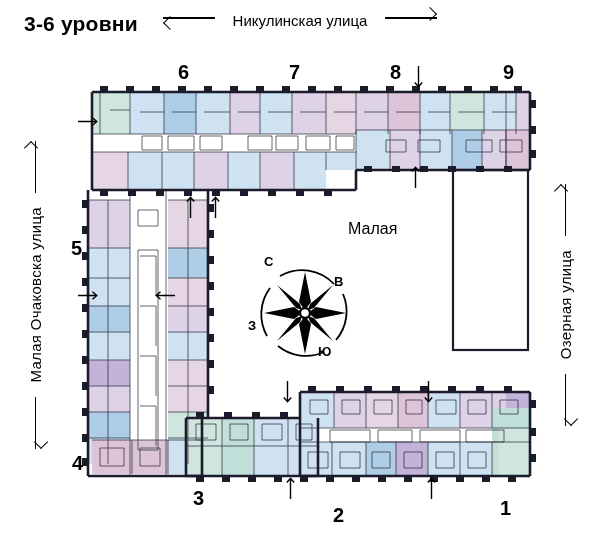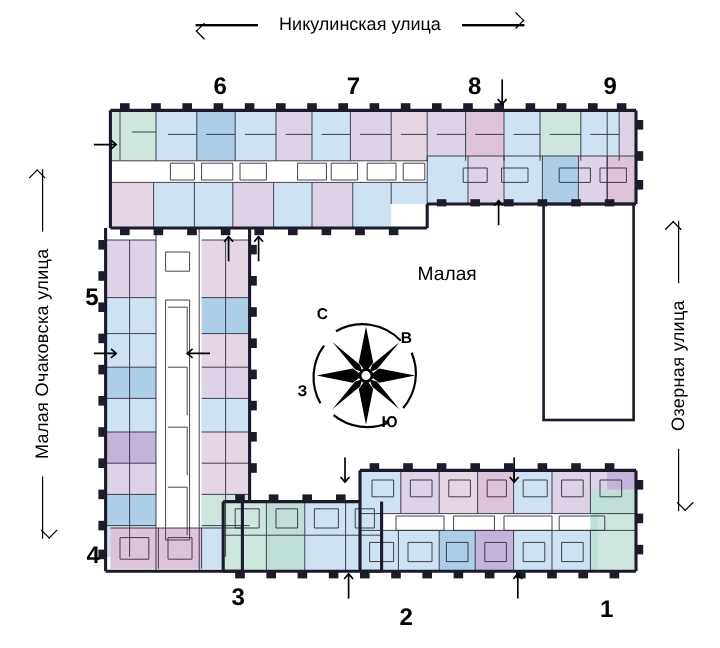--- a/index.html
+++ b/index.html
@@ -12,21 +12,21 @@
 
   
   .title{
     position:absolute;left:24px;top:12px;
     font-size:21px;font-weight:bold;letter-spacing:.2px;white-space:nowrap;
   }
 
   
   .street-top{
     position:absolute;left:0;top:12px;width:600px;
-    display:flex;align-items:center;justify-content:center;gap:0;
+    display:flex;justify-content:center;gap:0;
     pointer-events:none;
   }
   .street-top .txt{font-size:15px;white-space:nowrap;padding:0 18px;}
 
   .street-left{
     position:absolute;left:18px;top:130px;height:330px;width:34px;
     display:flex;flex-direction:column;align-items:center;justify-content:center;
   }
   .street-right{
     position:absolute;left:548px;top:145px;height:320px;width:34px;
@@ -66,20 +66,21 @@
   .compass .lbl{position:absolute;font-size:13px;font-weight:bold;}
 
   
   #plan{position:absolute;left:0;top:0;}
 </style>
 </head>
 <body>
 
 <div id="stage">
 
+  <div class="title">3-6 уровни</div>
 
   <div class="street-top">
     <span class="ar ar-h left"></span>
     <span class="txt">Никулинская улица</span>
     <span class="ar ar-h right"></span>
   </div>
 
   <div class="street-left">
     <span class="ar ar-v up"></span>
     <span class="vtxt">Малая Очаковска улица</span>

